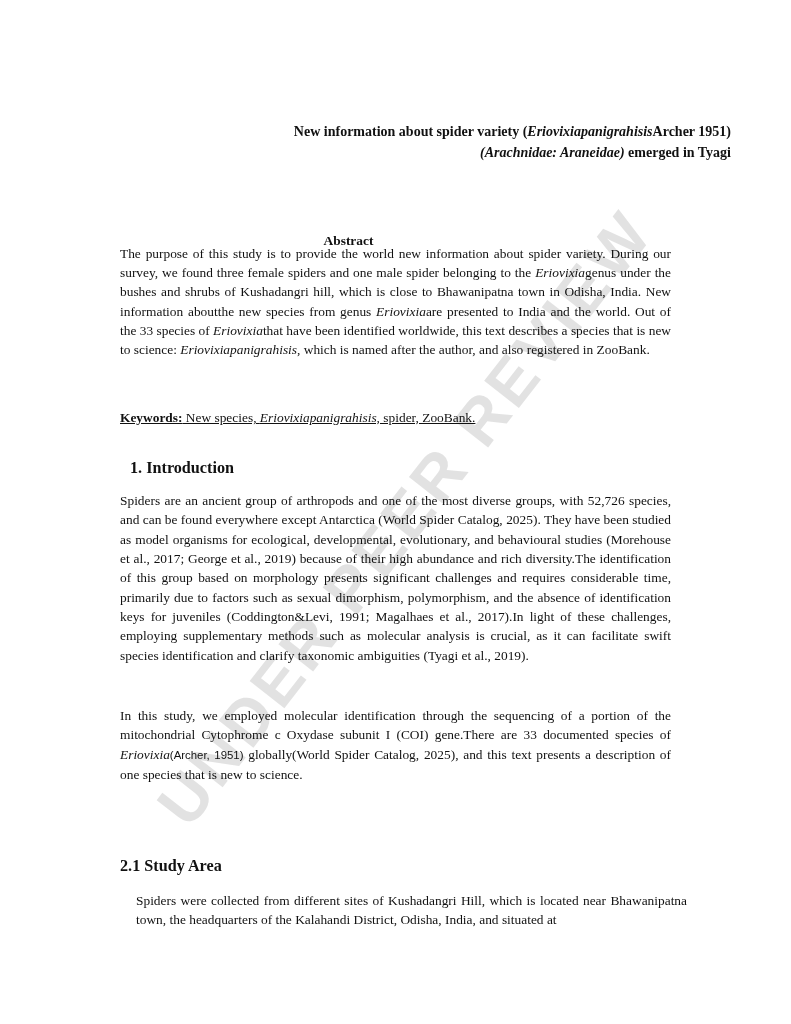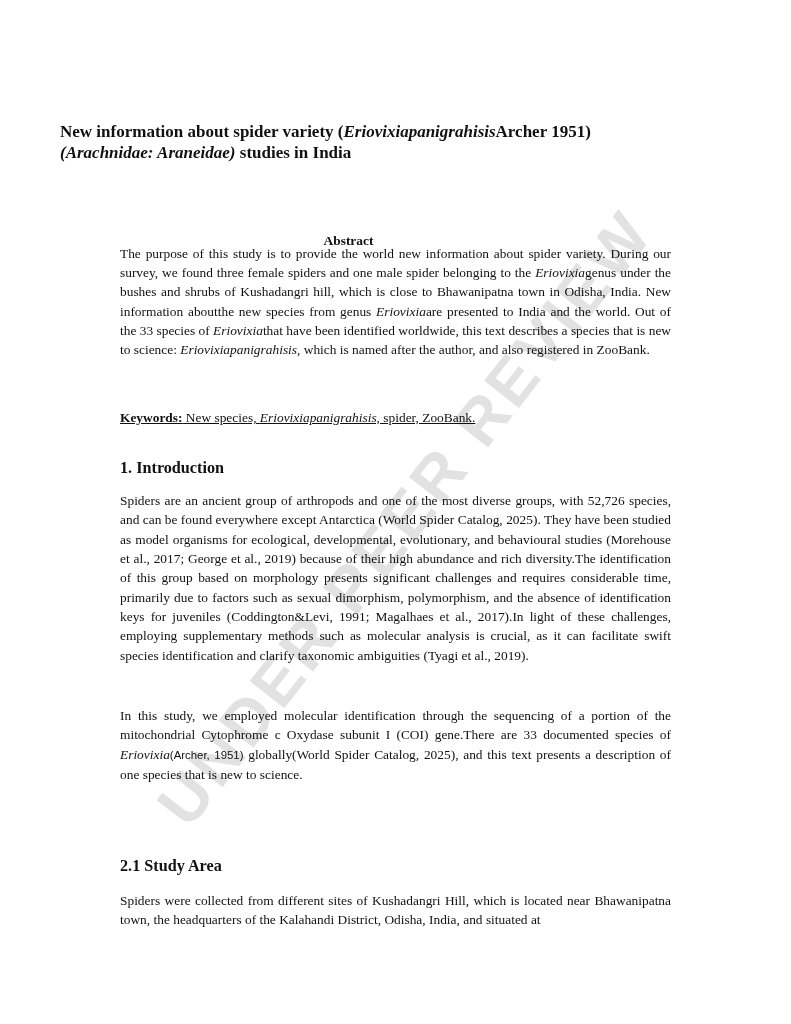--- a/index.html
+++ b/index.html
@@ -3,63 +3,63 @@
   <meta charset="utf-8">
   <style>
     html, body { margin: 0; padding: 0; background: #ffffff; }
     body {
       width: 791px; height: 1024px; position: relative; overflow: hidden;
       font-family: "Liberation Serif", "DejaVu Serif", serif; color: #111;
     }
     .page { position: absolute; left: 0; top: 0; width: 791px; height: 1024px; }
     .title {
       position: absolute; left: 60px; width: 671px; top: 121px;
-      text-align: left; font-weight: bold; font-size: 17px; line-height: 21px;
+      text-align: right; font-weight: bold; font-size: 14px; line-height: 21px;
     }
     .title i { font-style: italic; }
     .abstract-head {
       position: absolute; left: 0; width: 697px; top: 233px;
       text-align: center; font-weight: bold; font-size: 13.4px;
     }
     .para {
       position: absolute; left: 120px; width: 551px;
       font-size: 13.4px; line-height: 19.2px; text-align: justify;
       text-align-last: left;
     }
     .para i { font-style: italic; }
     .para .sans { font-family: "Liberation Sans", "DejaVu Sans", sans-serif; font-size: 11.4px; }
     .p-abstract { top: 244px; }
     .p-keywords { top: 408px; text-decoration: underline; }
     .p-intro1 { top: 491px; line-height: 19.35px; }
     .p-intro2 { top: 706px; line-height: 19.4px; }
-    .p-study { top: 891px; line-height: 19px; }
+    .p-study { top: 891px; line-height: 19px; margin-left: 16px; }
     .h1 {
       position: absolute; left: 120px; font-weight: bold; font-size: 16.2px;
     }
-    .h-intro { top: 459px; }
+    .h-intro { top: 459px; margin-left: 10px; }
     .h-methods { top: 823px; }
     .h-study { top: 857px; }
     .watermark {
       position: absolute; left: 405px; top: 518px;
       transform: translate(-50%, -50%) rotate(-52deg);
       font-family: "Liberation Sans", "DejaVu Sans", sans-serif;
       font-weight: bold; font-size: 64px; letter-spacing: 4px;
       color: rgba(150,150,150,0.28); white-space: nowrap; pointer-events: none;
     }
   </style>
 </head>
 <body>
 
 <div class="page">
 
   <div class="watermark">UNDER PEER REVIEW</div>
 
   <div class="title">
     <div><span>New information about spider variety (</span><i>Eriovixiapanigrahisis</i><span>Archer 1951)</span></div>
-    <div><i>(Arachnidae: Araneidae)</i><span> studies in India</span></div>
+    <div><i>(Arachnidae: Araneidae)</i><span> emerged in Tyagi</span></div>
   </div>
 
   <div class="abstract-head">Abstract</div>
 
   <div class="para p-abstract"><span>The purpose of this study is to provide the world new information about spider variety. During our survey, we found three female spiders and one male spider belonging to the </span><i>Eriovixia</i><span>genus under the bushes and shrubs of Kushadangri hill, which is close to Bhawanipatna town in Odisha, India. New information aboutthe new species from genus </span><i>Eriovixia</i><span>are presented to India and the world. Out of the 33 species of </span><i>Eriovixia</i><span>that have been identified worldwide, this text describes a species that is new to science: </span><i>Eriovixiapanigrahisis</i><span>, which is named after the author, and also registered in ZooBank.</span></div>
 
   <div class="para p-keywords"><b>Keywords:</b><span> New species, </span><i>Eriovixiapanigrahisis,</i><span> spider, ZooBank.</span></div>
 
   <div class="h1 h-intro">1. Introduction</div>
 

